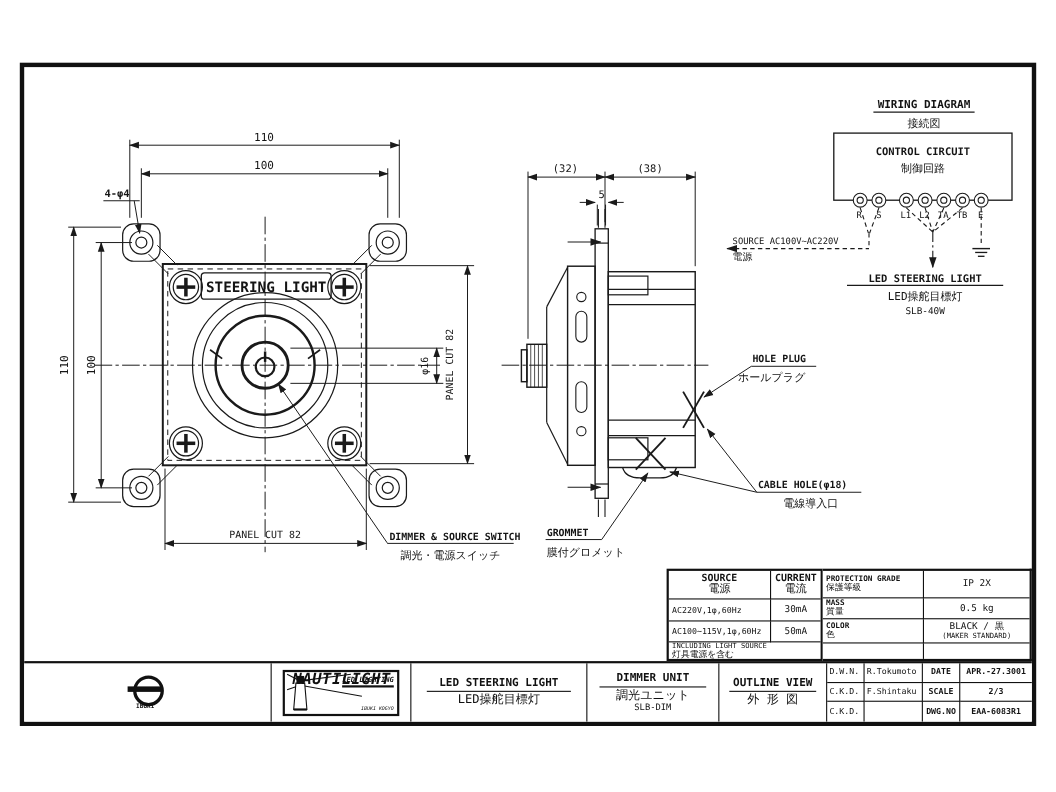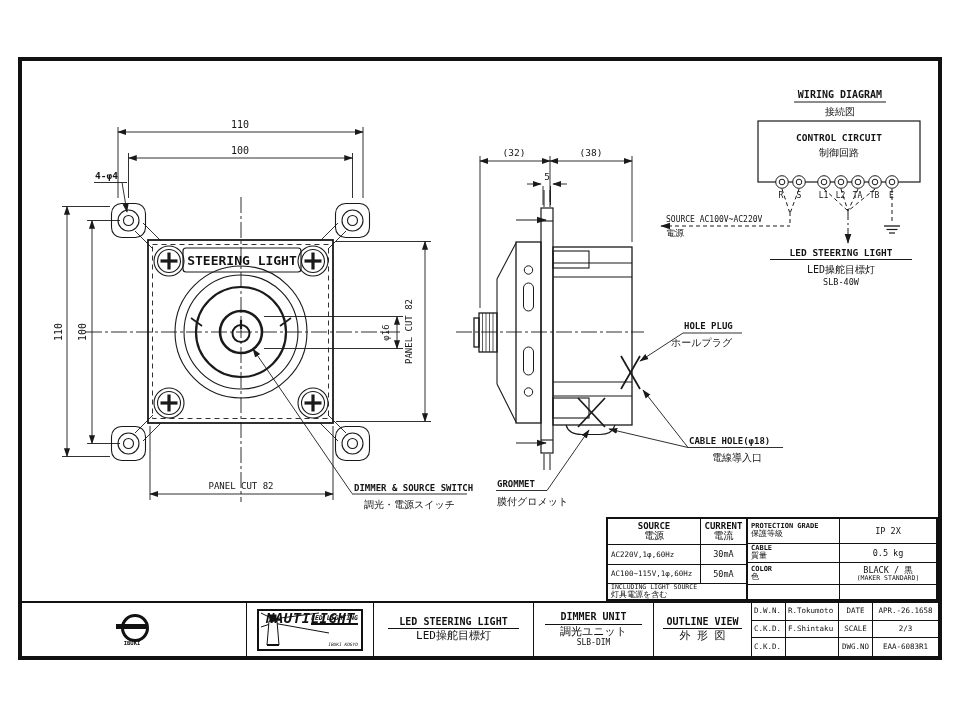--- a/index.html
+++ b/index.html
@@ -31,21 +31,21 @@
   #ibkLogo{position:relative;width:40px;height:34px;}
   #ibkCircle{position:absolute;left:7px;top:1px;width:22px;height:22px;border:3px solid #111;border-radius:50%;}
   #ibkBar{position:absolute;left:2px;top:11px;width:32px;height:5px;background:#111;}
   #ibkTxt{position:absolute;left:0;top:27px;width:36px;text-align:center;font-size:5.5px;font-weight:bold;}
   #nautibox{position:relative;width:106px;height:42px;border:2.2px solid #111;box-sizing:border-box;font-style:italic;}
   #nautiLed{position:absolute;right:3px;top:4px;font-size:6.5px;font-weight:bold;border-bottom:2px solid #111;padding-bottom:1px;}
   #nautiName{position:absolute;left:7px;bottom:22px;font-size:14px;font-weight:bold;letter-spacing:.5px;}
   #nautiSub{position:absolute;right:3px;bottom:1px;font-size:4.5px;}
   .approv{display:grid;grid-template-columns:34px 53px 34px 1fr;grid-template-rows:1fr 1fr 1fr;width:100%;height:100%;}
   .ac{border-right:1px solid #111;border-bottom:1px solid #111;display:flex;align-items:center;font-size:7.5px;padding-left:2px;}
-  .ac.center{justify-content:center;padding-left:0;}
+  .ac.center{justify-content:center;padding-left:0;font-weight:bold;}
   .ac.rowlast{border-bottom:none;} .ac.collast{border-right:none;}
 </style>
 </head>
 <body>
 
 <div id="page">
   <div id="frame"></div>
 
   <svg width="960" height="720" viewBox="0 0 960 720">
     <defs>
@@ -344,21 +344,21 @@
 
   <div id="specR" class="spec">
     <div class="sc left">
       <span class="en7">PROTECTION GRADE</span>
       <span class="jp8">保護等級</span>
     </div>
     <div class="sc last-col">
         <span class="v8">IP 2X</span>
       </div>
     <div class="sc left">
-      <span class="en7">CABLE</span>
+      <span class="en7">MASS</span>
       <span class="jp8">質量</span>
     </div>
     <div class="sc last-col">
         <span class="v8">0.5 kg</span>
       </div>
     <div class="sc left">
       <span class="en7">COLOR</span>
       <span class="jp8">色</span>
     </div>
     <div class="sc last-col">
@@ -411,21 +411,21 @@
     <div class="tbc" style="width:98px">
       <div style="font-size:10px;font-weight:bold">OUTLINE VIEW</div>
       <div class="tsep"></div>
       <div style="font-size:11px">外 形 図</div>
     </div>
     <div class="tbc" style="flex:1">
       <div class="approv">
         <div class="ac">D.W.N.</div>
         <div class="ac">R.Tokumoto</div>
         <div class="ac center">DATE</div>
-        <div class="ac center collast">APR.-26.1658</div>
+        <div class="ac center collast">APR.-27.3001</div>
         <div class="ac">C.K.D.</div>
         <div class="ac">F.Shintaku</div>
         <div class="ac center">SCALE</div>
         <div class="ac center collast">2/3</div>
         <div class="ac rowlast">C.K.D.</div>
         <div class="ac rowlast"></div>
         <div class="ac center rowlast">DWG.NO</div>
         <div class="ac center rowlast collast">EAA-6083R1</div>
       </div>
     </div>

